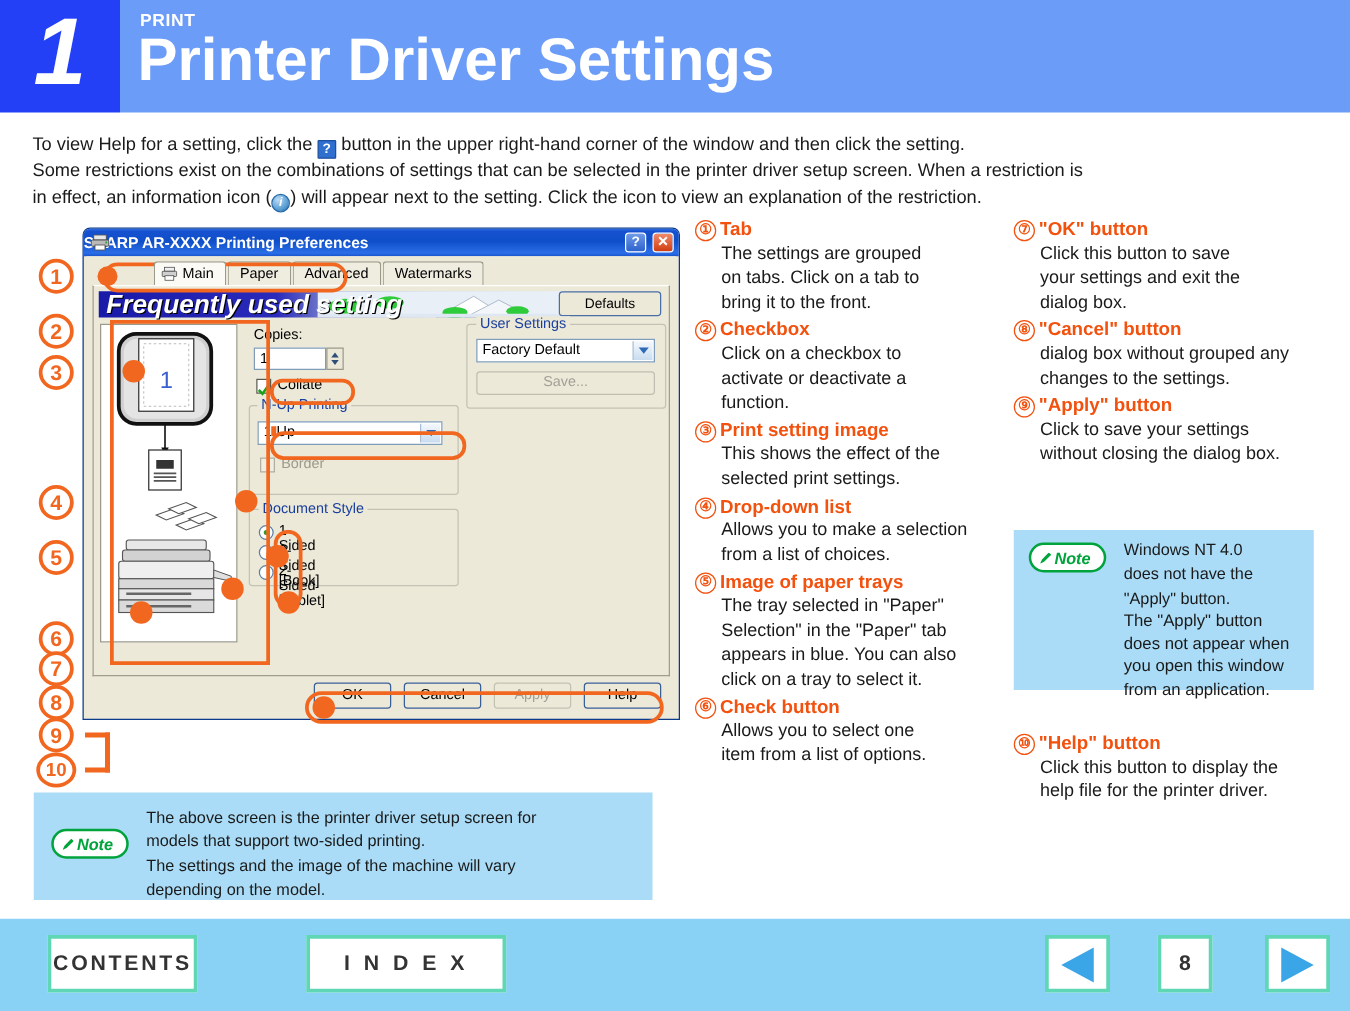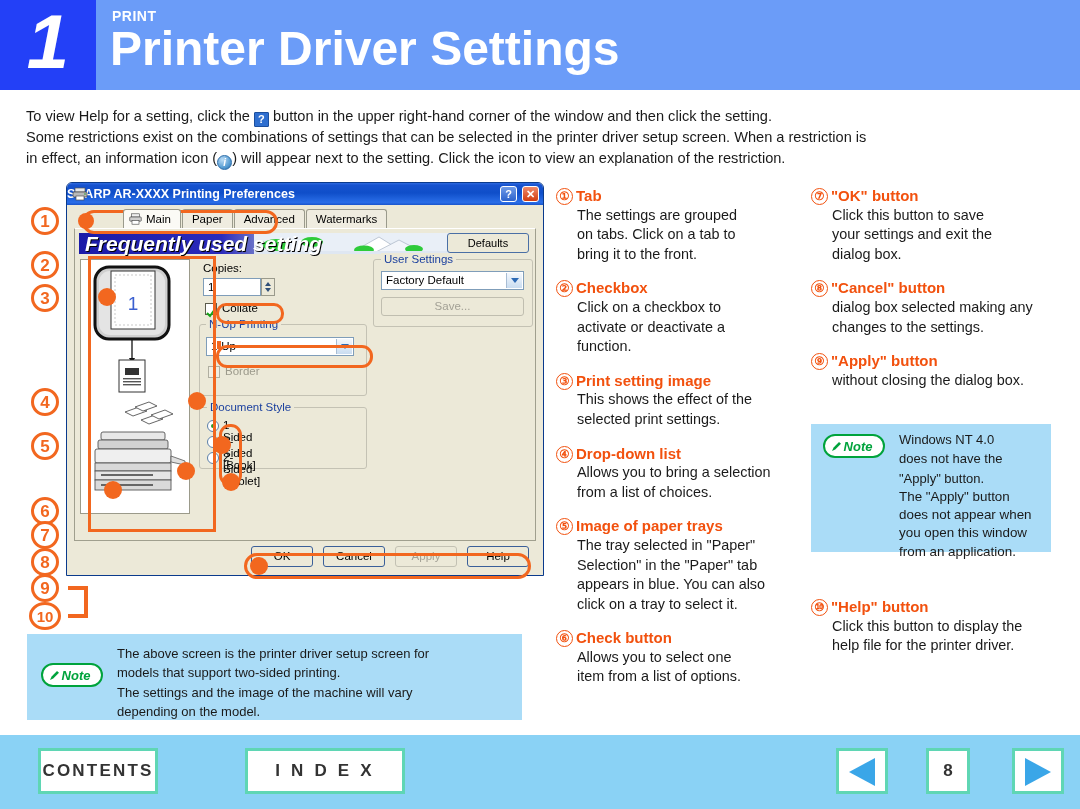--- a/index.html
+++ b/index.html
@@ -231,21 +231,21 @@
   .dlg-btn {
     position:absolute; top:0; width:62px; height:21px;
     background:#ece9d8; border:1px solid #3a5f99; border-radius:3px;
     font-size:11.5px; line-height:19px; text-align:center; color:#000;
   }
   .dlg-btn.disabled { border-color:#c3c1b3; color:#a3a196; }
 
   
   .col { position:absolute; font-size:14.4px; color:#1a1a1a; line-height:19.6px; }
   .item-head {
-    color:#f2510e; font-weight:bold; font-size:15px; margin-top:14px;
+    color:#f2510e; font-weight:bold; font-size:15px; margin-top:2px;
     white-space:nowrap;
   }
   .item-num {
     display:inline-block; width:17px; height:17px; border-radius:50%;
     border:1.6px solid #f2510e; color:#f2510e;
     font-size:11.5px; font-weight:bold; line-height:14px; text-align:center;
     vertical-align:1px; margin-right:3px;
   }
   .item-body { margin-left:21px; }
   .item-body div { white-space:nowrap; }
@@ -560,21 +560,21 @@
     <div class="item-body">
       <div>This shows the effect of the</div>
         <div>selected print settings.</div>
     </div>
   </div>
   <div class="item">
     <div class="item-head">
       <span class="item-num">④</span><span>Drop-down list</span>
     </div>
     <div class="item-body">
-      <div>Allows you to bring a selection</div>
+      <div>Allows you to make a selection</div>
         <div>from a list of choices.</div>
     </div>
   </div>
   <div class="item">
     <div class="item-head">
       <span class="item-num">⑤</span><span>Image of paper trays</span>
     </div>
     <div class="item-body">
       <div>The tray selected in "Paper"</div>
         <div>Selection" in the "Paper" tab</div>
@@ -602,29 +602,30 @@
       <div>Click this button to save</div>
         <div>your settings and exit the</div>
         <div>dialog box.</div>
     </div>
   </div>
   <div class="item">
     <div class="item-head">
       <span class="item-num">⑧</span><span>"Cancel" button</span>
     </div>
     <div class="item-body">
-        <div>dialog box selected making any</div>
+        <div>dialog box without grouped any</div>
         <div>changes to the settings.</div>
     </div>
   </div>
   <div class="item">
     <div class="item-head">
       <span class="item-num">⑨</span><span>"Apply" button</span>
     </div>
     <div class="item-body">
+      <div>Click to save your settings</div>
         <div>without closing the dialog box.</div>
     </div>
   </div>
 </div>
 
 <div class="notebox" style="left:811px; top:424px; width:240px; height:128px;">
   <div class="note-badge" style="left:12px; top:10px;">Note</div>
   <div class="note-text" style="left:88px; top:6px;">
     <div>Windows NT 4.0</div>
     <div>does not have the</div>

